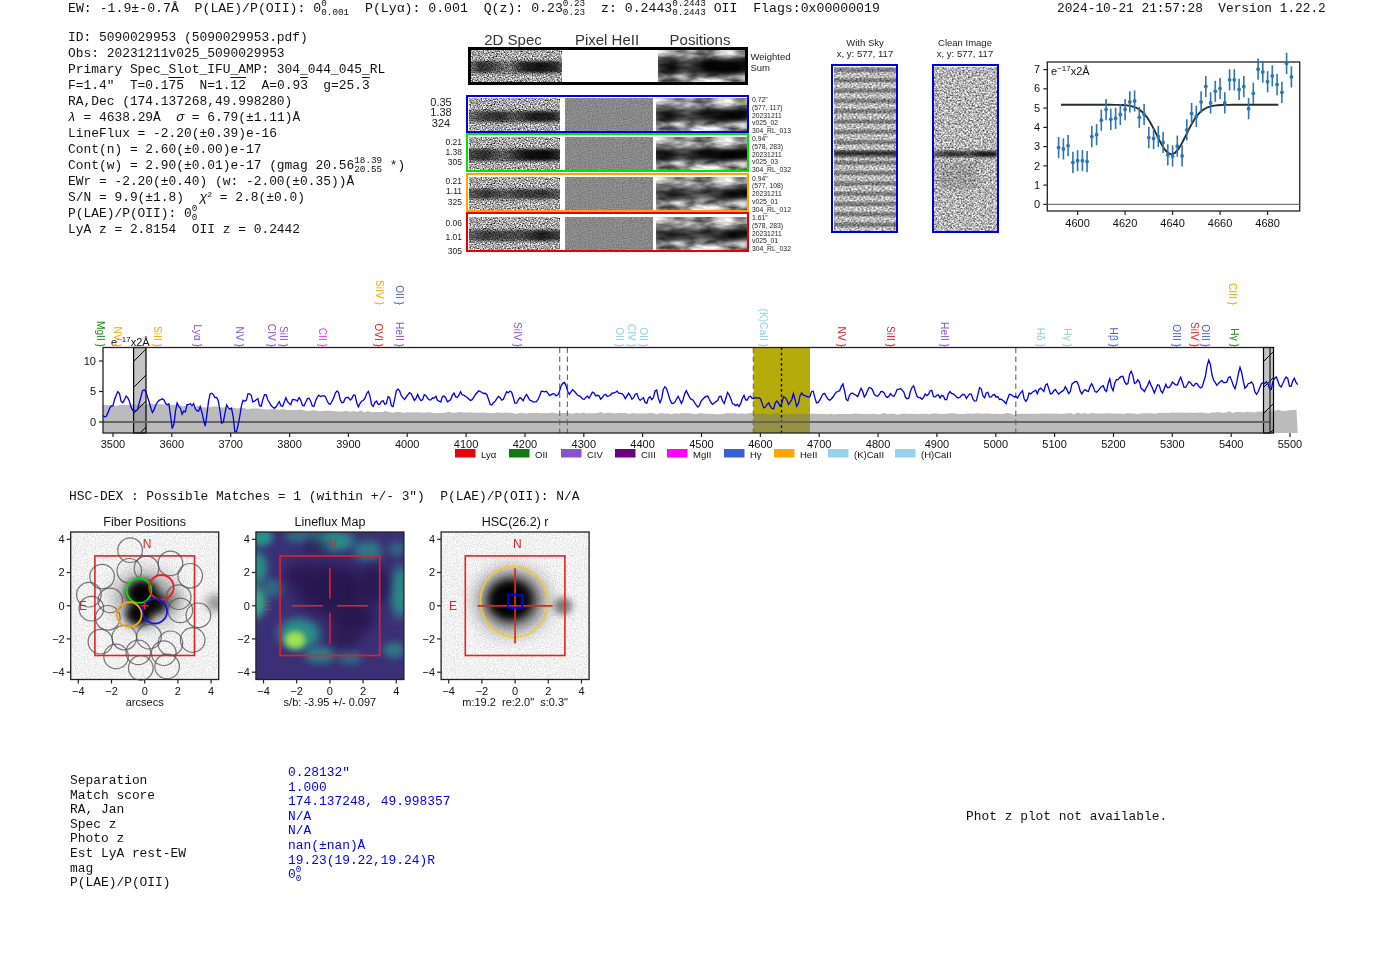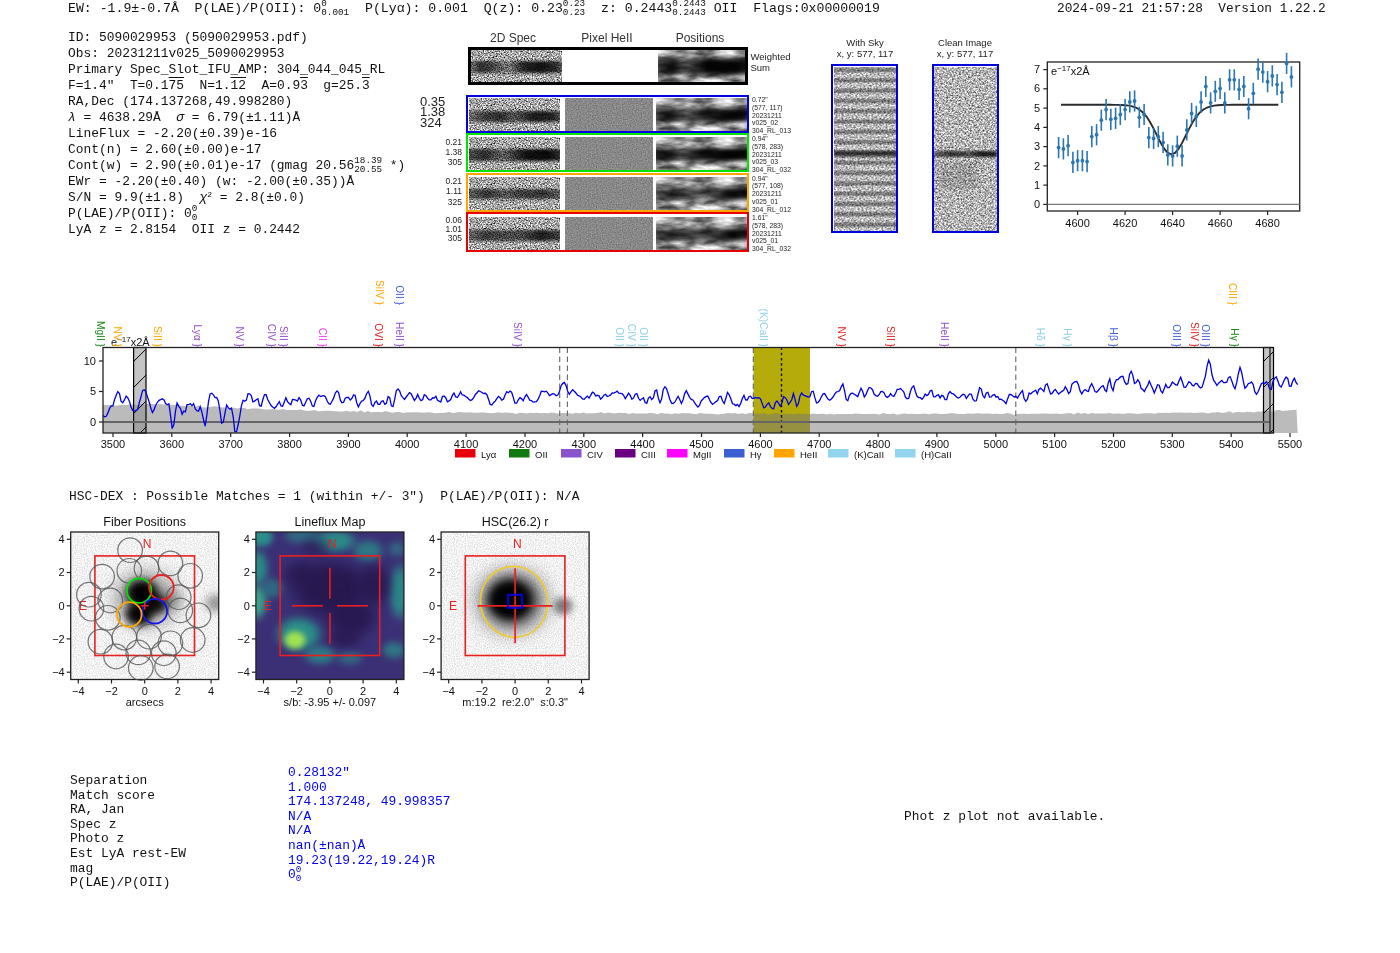--- a/index.html
+++ b/index.html
@@ -11,21 +11,21 @@
 .fr span{display:block}
 .ov{text-decoration:overline}
 .nz{position:absolute;inset:0}
 .f2d{filter:url(#f2d)}
 .fflat{filter:url(#fflat)}
 .fsm{filter:url(#fsm)}
 .fsky{filter:url(#fsky)}
 .fclean{filter:url(#fclean)}
 .flight{filter:url(#flight)}
 .band{position:absolute;mix-blend-mode:multiply}
-.ctitle{position:absolute;font-size:12px;color:#333;text-align:center;width:80px}
+.ctitle{position:absolute;font-size:15px;color:#333;text-align:center;width:80px}
 .blob{position:absolute;border-radius:50%}
 </style></head>
 <body>
 <svg width="0" height="0" style="position:absolute">
 <defs>
 <filter id="f2d" color-interpolation-filters="sRGB" x="0" y="0" width="100%" height="100%">
  <feTurbulence type="fractalNoise" baseFrequency="0.75 0.8" numOctaves="3" seed="7" result="t"></feTurbulence>
  <feColorMatrix in="t" type="matrix" values="1 0 0 0 0 1 0 0 0 0 1 0 0 0 0 0 0 0 0 1" result="g"></feColorMatrix>
  <feComponentTransfer>
           <feFuncR type="linear" slope="1.75" intercept="-0.22"></feFuncR>
@@ -75,21 +75,21 @@
  <feComponentTransfer>
           <feFuncR type="linear" slope="0.34" intercept="0.78"></feFuncR>
           <feFuncG type="linear" slope="0.34" intercept="0.78"></feFuncG>
           <feFuncB type="linear" slope="0.34" intercept="0.78"></feFuncB>
         </feComponentTransfer>
 </filter>
 </defs>
 </svg>
 
 <div class="a mono" style="left:68px;top:0.5px;font-size:13.2px">EW: -1.9±-0.7Å  P(LAE)/P(OII): 0<span class="fr"><span>0</span><span>0.001</span></span>  P(Lyα): 0.001  Q(z): 0.23<span class="fr"><span>0.23</span><span>0.23</span></span>  z: 0.2443<span class="fr"><span>0.2443</span><span>0.2443</span></span> OII  Flags:0x00000019</div>
-<div class="a mono" style="left:1057px;top:0.5px;font-size:12.8px">2024-09-21 21:57:28  Version 1.22.2</div>
+<div class="a mono" style="left:1057px;top:0.5px;font-size:12.8px">2024-10-21 21:57:28  Version 1.22.2</div>
 
 <div class="a mono" style="left:68px;top:30.4px;line-height:16px">ID: 5090029953 (5090029953.pdf)
 Obs: 20231211v025_5090029953
 Primary Spec_Slot_IFU_AMP: 304_044_045_RL
 F=1.4"  T=0.1<span class="ov">75</span>  N=1.<span class="ov">12</span>  A=0.9<span class="ov">3</span>  g=25.<span class="ov">3</span>
 RA,Dec (174.137268,49.998280)
 <i>λ</i> = 4638.29Å  <i>σ</i> = 6.79(±1.11)Å
 LineFlux = -2.20(±0.39)e-16
 Cont(n) = 2.60(±0.00)e-17
 Cont(w) = 2.90(±0.01)e-17 (gmag 20.56<span class="fr"><span>18.39</span><span>20.55</span></span> *)
@@ -110,21 +110,21 @@
 P(LAE)/P(OII)</div>
 <div class="a mono" style="left:288px;top:766px;line-height:14.6px;color:#0000ee">0.28132"
 1.000
 174.137248, 49.998357
 N/A
 N/A
 nan(±nan)Å
 19.23(19.22,19.24)R
 0<span class="fr"><span>0</span><span>0</span></span></div>
 
-<div class="a mono" style="left:904px;top:809px">Phot z plot not available.</div>
+<div class="a mono" style="left:966px;top:809px">Phot z plot not available.</div>
 
 <div class="ctitle" style="left:473px;top:31px">2D Spec</div>
 <div class="ctitle" style="left:567px;top:31px">Pixel HeII</div>
 <div class="ctitle" style="left:660px;top:31px">Positions</div>
 
 <div class="a" style="left:470.5px;top:49.5px;width:91.5px;height:32.5px;overflow:hidden">
  <div class="nz f2d"></div>
  <div class="band" style="left:-2px;right:-2px;top:11px;height:12px;filter:blur(1.6px);background:linear-gradient(90deg,rgba(0,0,0,.25),rgba(0,0,0,.75) 12%,rgba(0,0,0,.55) 28%,rgba(0,0,0,.3) 42%,rgba(0,0,0,.8) 58%,rgba(0,0,0,.9) 75%,rgba(0,0,0,.75) 92%,rgba(0,0,0,.4))"></div>
 </div>
 <div class="a" style="left:657.5px;top:49.5px;width:88.5px;height:32.5px;overflow:hidden;background:#cfcfcf">
@@ -171,24 +171,24 @@
  <div class="nz" style="filter:url(#f2d)"></div>
  <div class="band" style="left:-2px;right:-2px;top:13px;height:11px;filter:blur(1.7px);background:linear-gradient(90deg,rgba(0,0,0,.4),rgba(0,0,0,.65) 18%,rgba(0,0,0,.6) 38%,rgba(0,0,0,.55) 55%,rgba(0,0,0,.85) 78%,rgba(0,0,0,.6))"></div>
 </div>
 <div class="a fflat" style="left:565px;top:216.5px;width:88px;height:33.5px"></div>
 <div class="a" style="left:655.5px;top:216.5px;width:91.5px;height:33.5px;overflow:hidden;background:#c8c8c8">
  <div class="nz fsm"></div>
  <div class="band" style="left:-4px;right:-4px;top:11px;height:13px;filter:blur(2.4px);background:linear-gradient(90deg,rgba(0,0,0,.5),rgba(0,0,0,.75) 20%,rgba(0,0,0,.6) 45%,rgba(0,0,0,.7) 62%,rgba(0,0,0,.95) 82%,rgba(0,0,0,.8))"></div>
 </div>
 <div class="a" style="left:465.5px;top:212px;width:279.5px;height:36px;border:2px solid #e80000"></div>
 
-<div class="a sans" style="left:420px;top:97px;width:42px;font-size:13px;line-height:10.3px;text-align:left;color:#222">0.35<br>1.38<br>324</div>
+<div class="a sans" style="left:420px;top:97px;width:42px;font-size:11px;line-height:10.3px;text-align:center;color:#222">0.35<br>1.38<br>324</div>
 <div class="a sans" style="left:420px;top:136.5px;width:42px;font-size:8.5px;line-height:10.3px;text-align:right;color:#222">0.21<br>1.38<br>305</div>
 <div class="a sans" style="left:420px;top:176px;width:42px;font-size:8.5px;line-height:10.3px;text-align:right;color:#222">0.21<br>1.11<br>325</div>
-<div class="a sans" style="left:420px;top:215.5px;width:42px;font-size:8.5px;line-height:9px;text-align:right;color:#222">0.06<br>1.01<br>305</div>
+<div class="a sans" style="left:420px;top:215.5px;width:42px;font-size:8.5px;line-height:14px;text-align:right;color:#222">0.06<br>1.01<br>305</div>
 
 <div class="a sans" style="left:752px;top:96px;font-size:6.8px;line-height:7.8px;color:#222">0.72"<br>(577, 117)<br>20231211<br>v025_02<br>304_RL_013</div>
 <div class="a sans" style="left:752px;top:135px;font-size:6.8px;line-height:7.8px;color:#222">0.94"<br>(578, 283)<br>20231211<br>v025_03<br>304_RL_032</div>
 <div class="a sans" style="left:752px;top:174.5px;font-size:6.8px;line-height:7.8px;color:#222">0.94"<br>(577, 108)<br>20231211<br>v025_01<br>304_RL_012</div>
 <div class="a sans" style="left:752px;top:214px;font-size:6.8px;line-height:7.8px;color:#222">1.61"<br>(578, 283)<br>20231211<br>v025_01<br>304_RL_032</div>
 
 <div class="a sans" style="left:825px;top:36.5px;width:80px;text-align:center;font-size:9.5px;line-height:11px;color:#222">With Sky<br>x, y: 577, 117</div>
 <div class="a" style="left:833.5px;top:66.5px;width:63px;height:165px;overflow:hidden">
  <div class="nz fsky"></div>
  <div class="band" style="left:0;right:0;top:-3px;bottom:-3px;background:repeating-linear-gradient(180deg,rgba(255,255,255,.9) 0px,rgba(255,255,255,.45) 2.8px,rgba(50,50,50,.38) 4.6px,rgba(40,40,40,.48) 7px,rgba(255,255,255,.4) 9.2px,rgba(255,255,255,.9) 10.3px)"></div>

